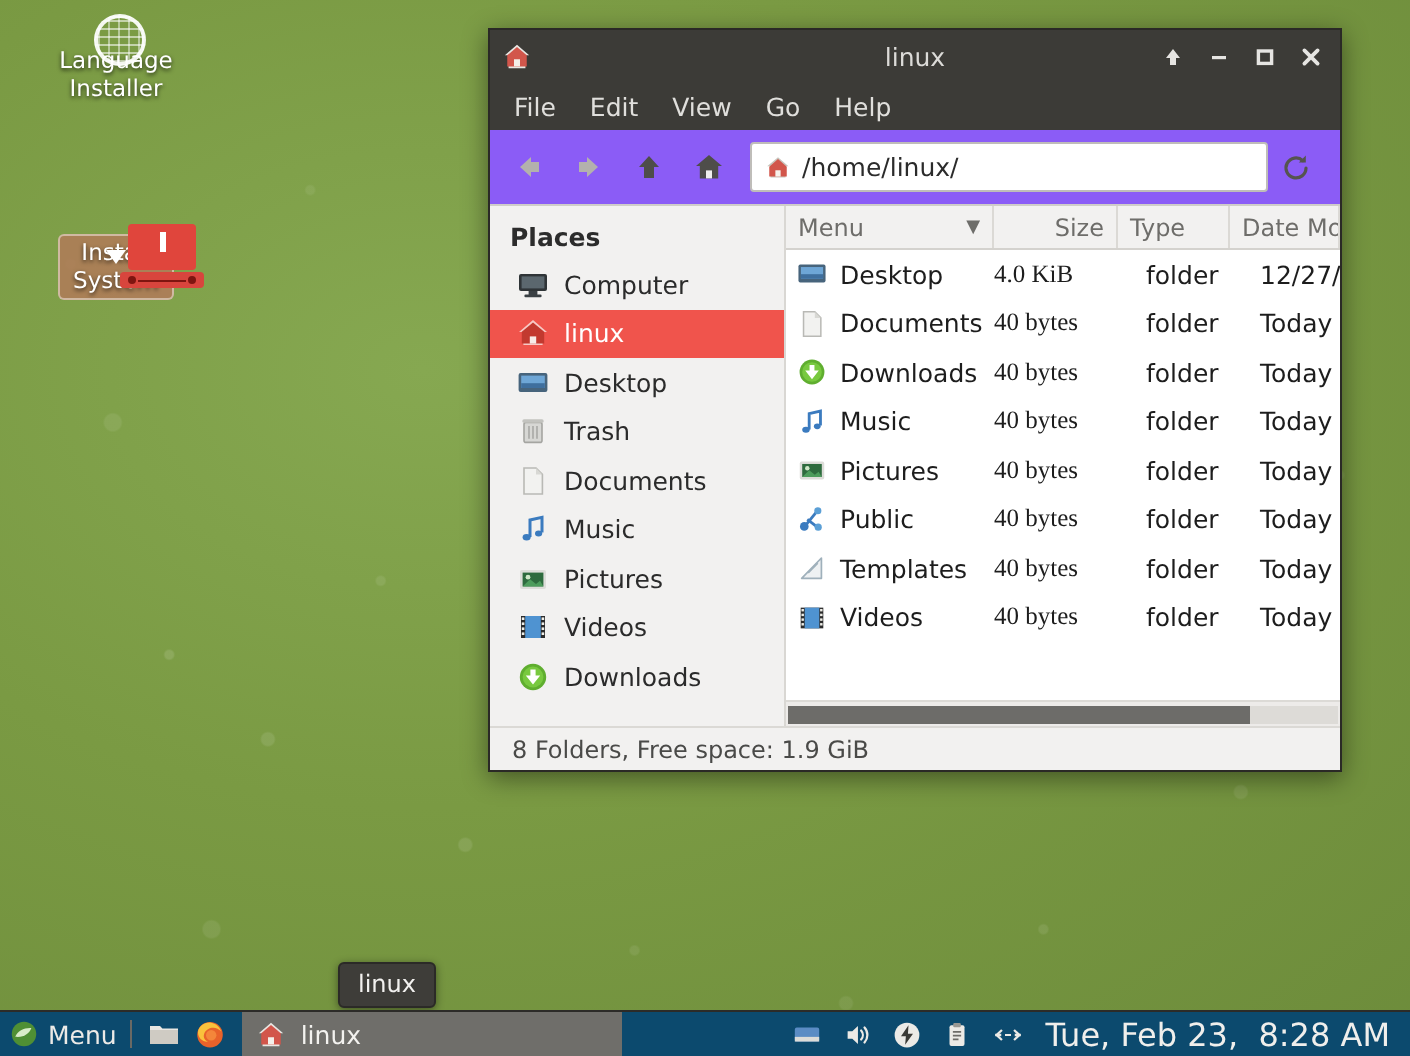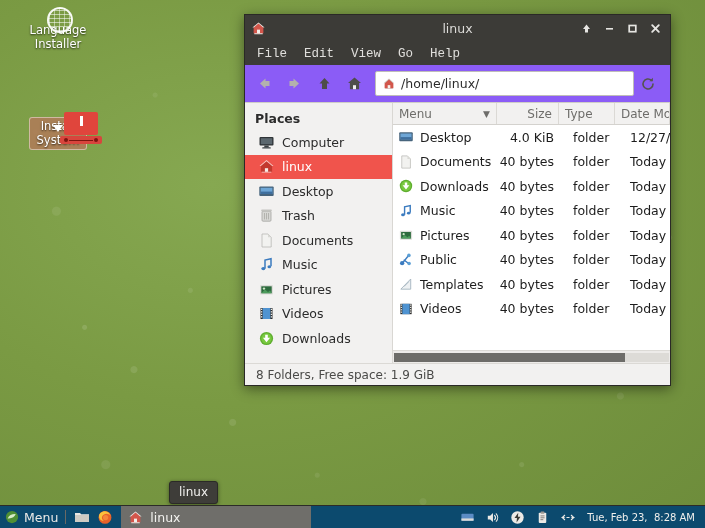--- a/index.html
+++ b/index.html
@@ -111,21 +111,21 @@
     color: #dcdbd8; font-size: 12.5px;
   }
   .win-buttons { margin-left: auto; display: flex; gap: 2px; position: relative; z-index: 2; }
   .win-btn {
     width: 21px; height: 21px; display: flex; align-items: center; justify-content: center;
     color: #e6e5e2; font-size: 12px; line-height: 1; cursor: default;
   }
   .win-btn svg { display: block; }
   .menubar {
     height: 23px; background: #3c3b37; display: flex; align-items: center;
-    padding-left: 4px; flex: none; gap: 1px; font-family: Liberation Mono, monospace;
+    padding-left: 4px; flex: none; gap: 1px;
   }
   .menubar .mi {
     color: #e0dfdc; font-size: 12.5px; padding: 2px 8px; cursor: default;
   }
   .toolbar {
     height: 38px; background: #8b5cf6; border-bottom: 1px solid #cfcdc9;
     display: flex; align-items: center; padding: 0 12px 0 6px; gap: 4px; flex: none;
   }
   .tb-icon {
     width: 26px; height: 26px; display: flex; align-items: center; justify-content: center;
@@ -165,21 +165,21 @@
   }
   .ch-name { width: 104px; }
   .ch-name .sortarrow { margin-left: auto; font-size: 9px; }
   .ch-size { width: 62px; justify-content: flex-end; }
   .ch-type { width: 56px; }
   .ch-date { flex: 1; }
   .rows { flex: 1; overflow: hidden; background: #fff; }
   .frow { display: flex; height: 24.5px; align-items: center; font-size: 12.5px; color: #1d1d1d; cursor: default; }
   .frow .c-name { width: 104px; display: flex; align-items: center; gap: 6px; padding-left: 5px; overflow: hidden; }
   .frow .c-name .f-ico { width: 16px; height: 16px; flex: none; display: block; }
-  .frow .c-size { width: 62px; text-align: right; padding-right: 5px; white-space: nowrap; }
+  .frow .c-size { width: 62px; text-align: left; padding-right: 5px; white-space: nowrap; font-family: Liberation Serif, serif; }
   .frow .c-type { width: 56px; padding-left: 4px; margin-left: 10px; }
   .frow .c-date { flex: 1; padding-left: 5px; white-space: nowrap; overflow: hidden; }
   .hscroll-wrap {
     height: 13px; background: #edebe9; border-top: 1px solid #dcdad6; flex: none;
     display: flex; align-items: center; padding: 0 1px;
   }
   .hscroll-track { flex: 1; height: 9px; background: #dddbd7; position: relative; }
   .hscroll-thumb { position: absolute; left: 0; top: 0; height: 9px; width: 84%; background: #6d6c69; }
   .statusbar {
     height: 22px; background: #f2f1f0; border-top: 1px solid #dbd9d5;
@@ -206,21 +206,21 @@
   .tb-sep { width: 1px; height: 14px; background: #6a6964; }
   .tb-launchers { display: flex; align-items: center; gap: 7px; padding: 0 8px; height: 100%; }
   .tb-launchers .l { width: 16px; height: 16px; display: block; }
   .task-button {
     display: flex; align-items: center; gap: 7px; height: 23px;
     background: #6f6e6a; padding: 0 10px 0 7px; min-width: 190px;
     color: #f3f2ef; font-size: 12.5px; cursor: default;
   }
   .tray { margin-left: auto; display: flex; align-items: center; gap: 10px; padding-right: 10px; height: 100%; }
   .tray .t-ico { width: 15px; height: 15px; display: block; }
-  .clock { color: #f0efec; font-size: 10px; white-space: pre; padding-left: 2px; }
+  .clock { color: #f0efec; font-size: 16px; white-space: pre; padding-left: 2px; }
 </style>
 </head>
 <body>
 
 <div id="wallpaper"></div>
 
 <div class="desk-icon" id="icon-lang">
   <span class="glyph">
     <span class="flag-icon"></span>
   </span>

